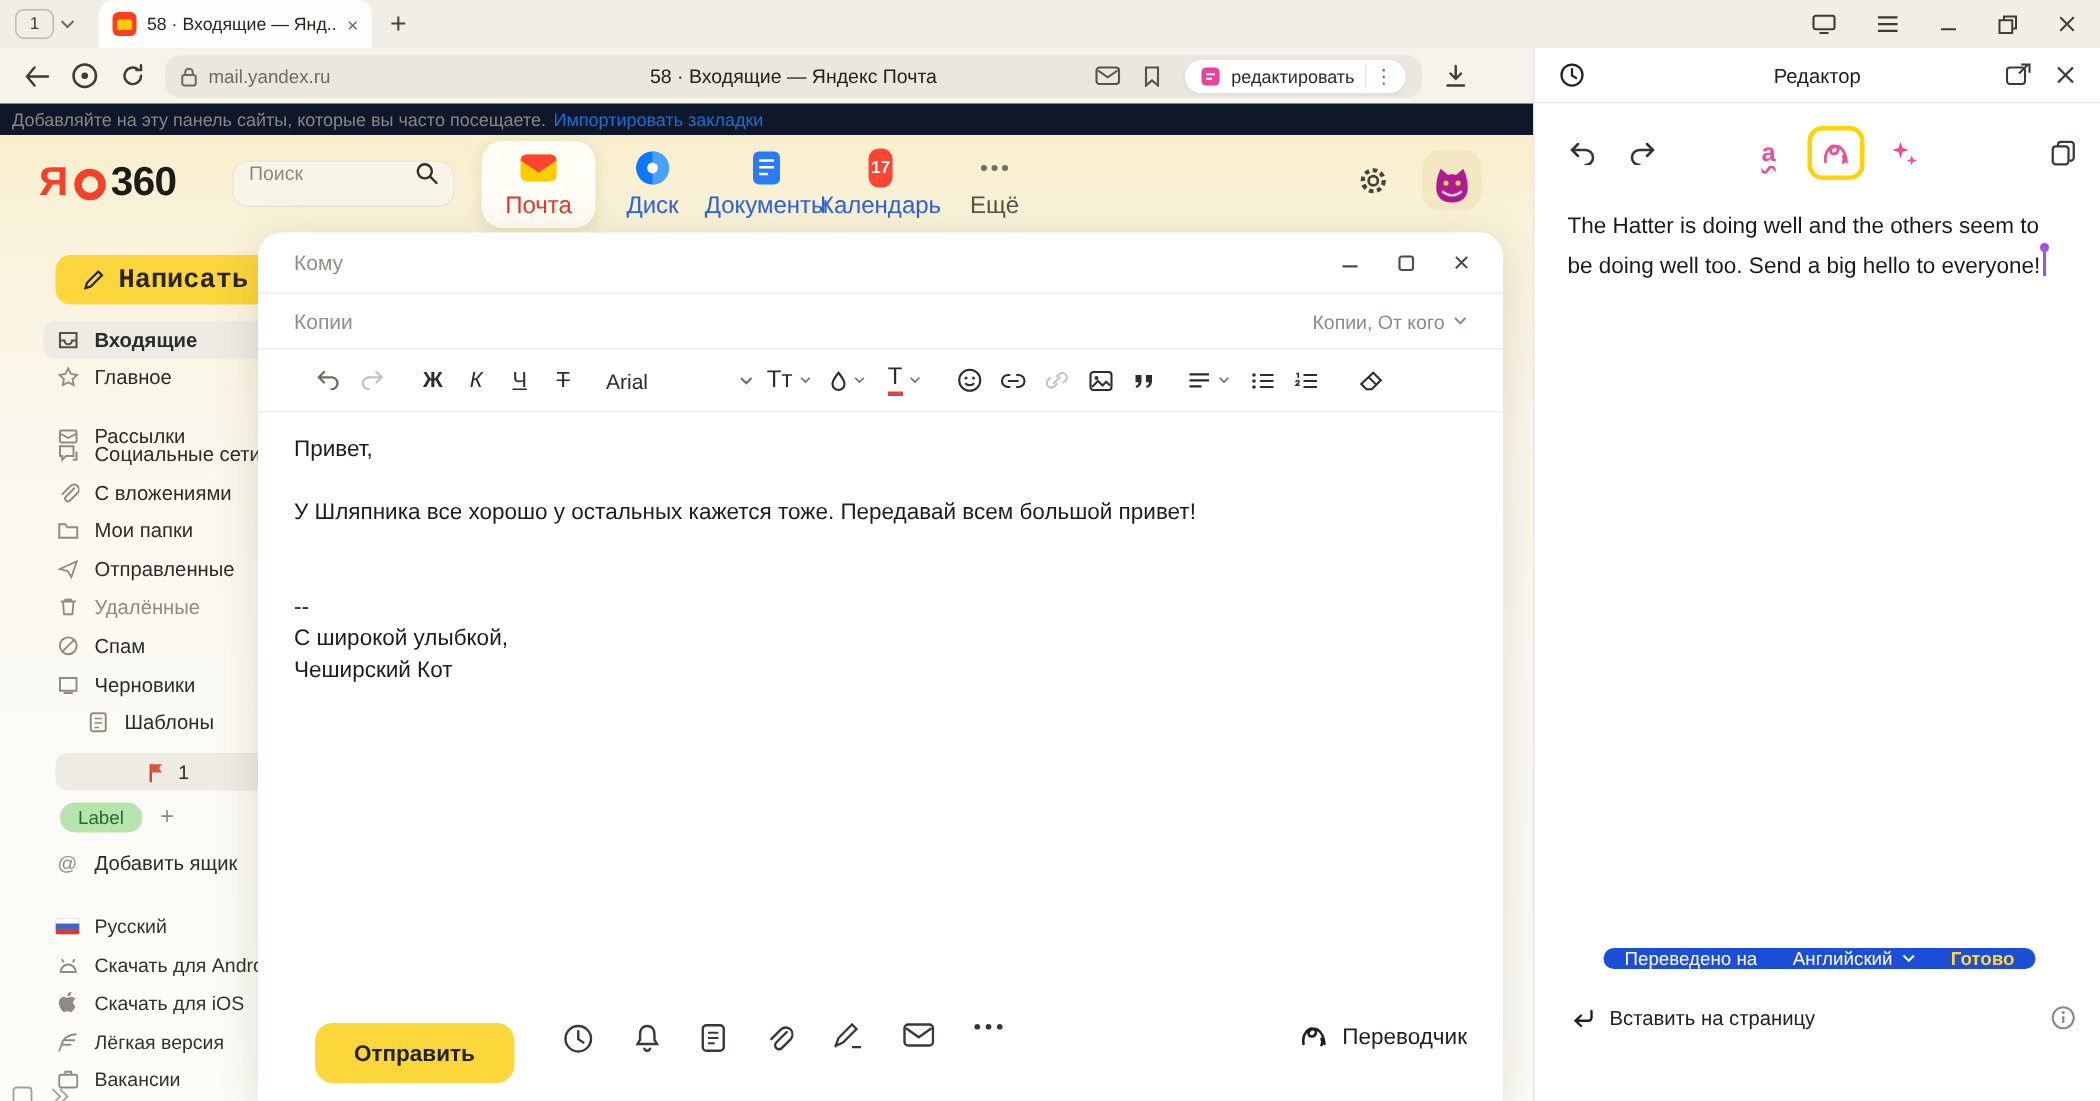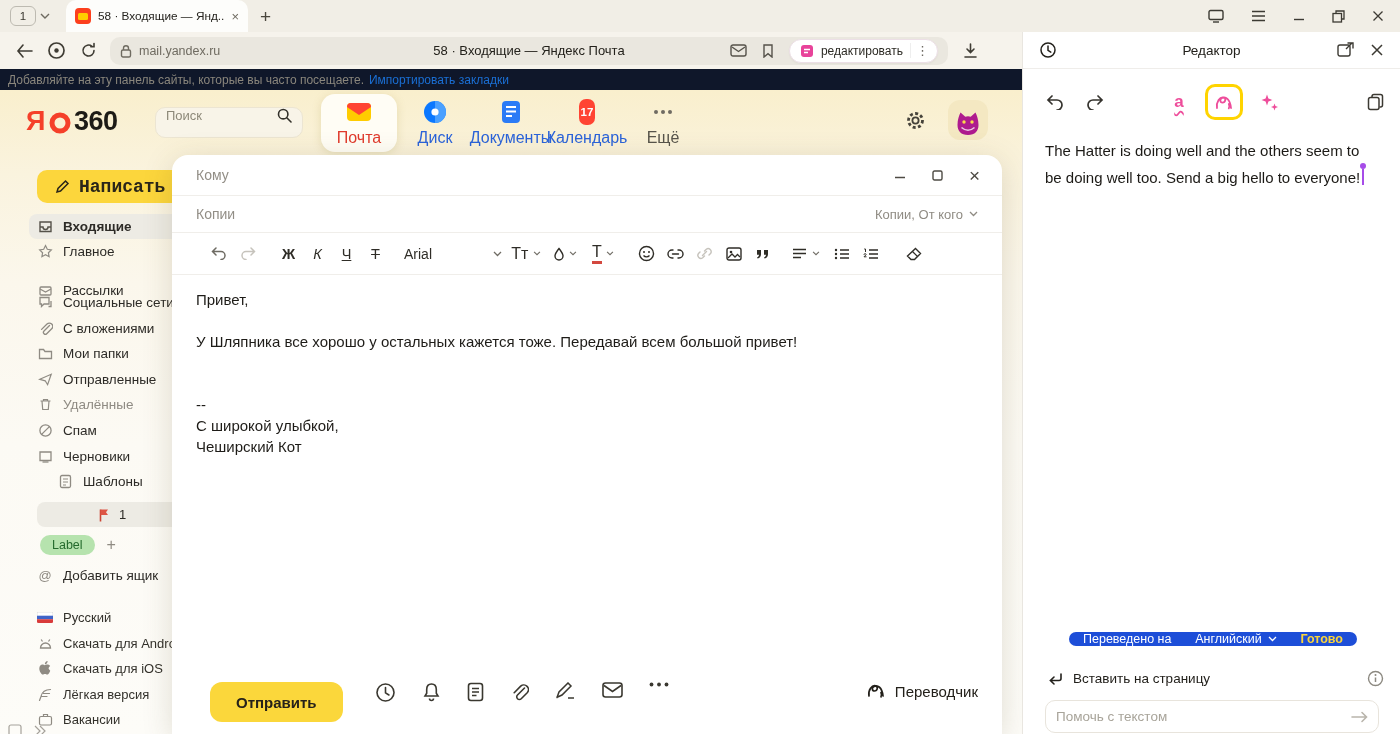--- a/index.html
+++ b/index.html
@@ -736,23 +736,15 @@
       <span>Вставить на страницу</span>
       <span class="info-ic">
           <svg width="17" height="17" viewBox="0 0 17 17">
             <circle cx="8.5" cy="8.5" r="7" fill="none" stroke="currentColor" stroke-width="1.4"></circle>
             <path d="M8.5 7.5V12" stroke="currentColor" stroke-width="1.5"></path>
             <circle cx="8.5" cy="5" r="1" fill="currentColor"></circle>
           </svg>
         </span>
     </div>
 
-    <div class="prompt">
-      <input placeholder="Помочь с текстом" style="">
-      <span class="prompt-arrow">
-          <svg width="17" height="12" viewBox="0 0 17 12">
-            <path d="M1 6h14M11 1.5L15.5 6 11 10.5" fill="none" stroke="currentColor" stroke-width="1.6" stroke-linecap="round"></path>
-          </svg>
-        </span>
-    </div>
   </div>
 
 </div>
 
 </body></html>

